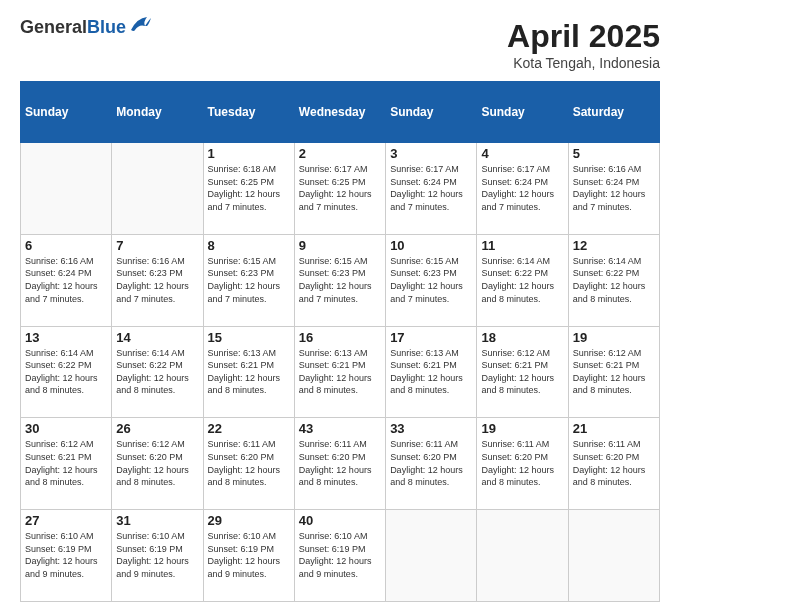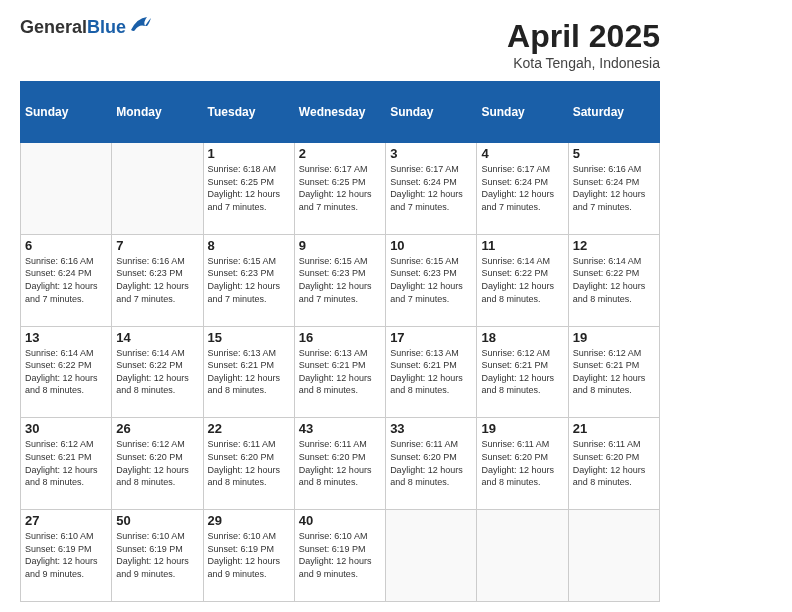--- a/index.html
+++ b/index.html
@@ -318,21 +318,21 @@
         </tr>
         <tr>
           <td>
             <span class="day-num">27</span>
             <div class="day-info" style="white-space: pre-line;">Sunrise: 6:10 AM
 Sunset: 6:19 PM
 Daylight: 12 hours
 and 9 minutes.</div>
           </td>
           <td>
-            <span class="day-num">50</span>
+            <span class="day-num">31</span>
             <div class="day-info" style="white-space: pre-line;">Sunrise: 6:10 AM
 Sunset: 6:19 PM
 Daylight: 12 hours
 and 9 minutes.</div>
           </td>
           <td>
             <span class="day-num">29</span>
             <div class="day-info" style="white-space: pre-line;">Sunrise: 6:10 AM
 Sunset: 6:19 PM
 Daylight: 12 hours

